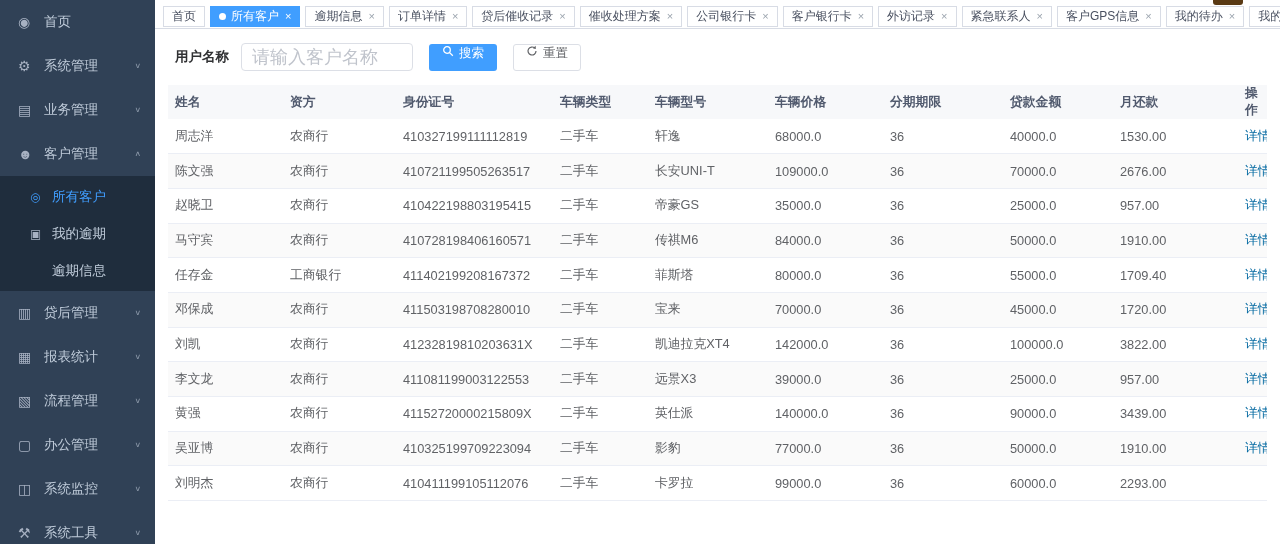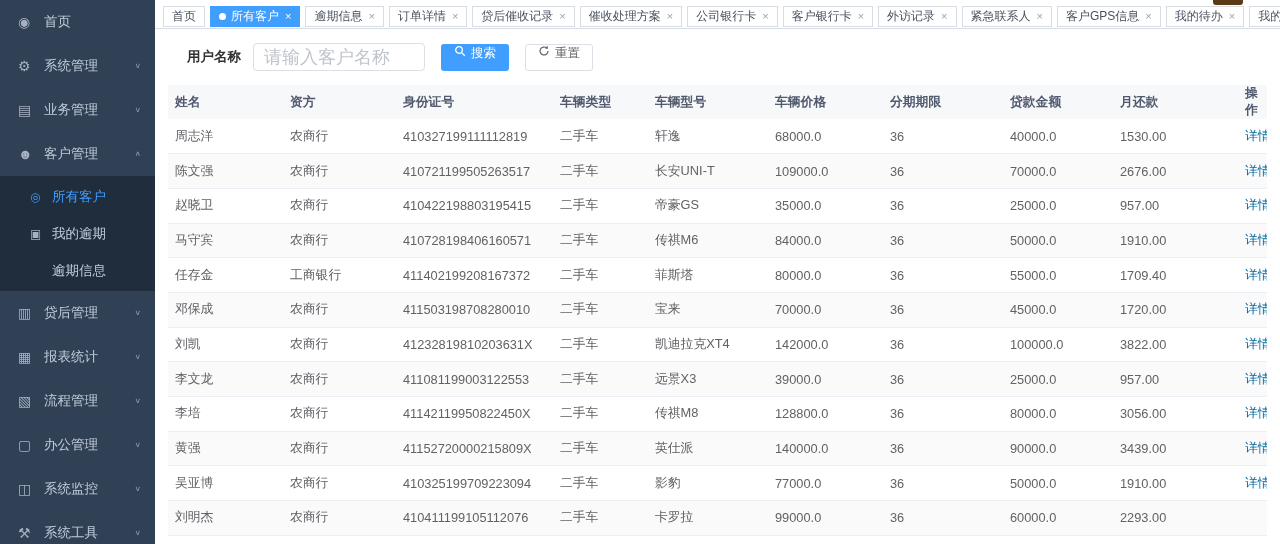--- a/index.html
+++ b/index.html
@@ -32,21 +32,21 @@
     border:1px solid #d8dce5; background:#fff; color:#495060; font-size:12px;
     cursor:pointer; flex:none; }
   .tab .dot { display:none; width:7px; height:7px; border-radius:50%; background:#fff; margin-right:5px; }
   .tab .close { display:none; margin-left:6px; font-size:11px; color:#9aa3ad; line-height:1; }
   .tab.closable .close { display:inline; }
   .tab.active { background:#409eff; border-color:#409eff; color:#fff; }
   .tab.active .dot { display:inline-block; }
   .tab.active .close { color:#fff; }
 
   
-  .searchbar { height:56px; flex:none; display:flex; align-items:center; padding:0 32px; }
+  .searchbar { height:56px; flex:none; display:flex; align-items:center; padding:0 20px; }
   .search-label { font-size:13.5px; font-weight:bold; color:#303133; margin-right:12px; }
   .search-input { width:172px; height:28px; border:1px solid #dcdfe6; border-radius:4px;
     padding:0 10px; font-size:18px; color:#606266; outline:none;
     font-family:"Liberation Sans","DejaVu Sans",sans-serif; }
   .search-input::placeholder { color:#c0c4cc; }
   .btn { height:27px; display:inline-flex; gap:5px; padding:0 12px;
     border-radius:3px; font-size:12.5px; cursor:pointer; border:1px solid transparent; }
   .btn-primary { background:#409eff; color:#fff; margin-left:16px; }
   .btn-plain { background:#fff; color:#606266; border-color:#dcdfe6; margin-left:16px; }
 
@@ -385,32 +385,20 @@
               <td>411081199003122553</td>
               <td>二手车</td>
               <td>远景X3</td>
               <td>39000.0</td>
               <td>36</td>
               <td>25000.0</td>
               <td>957.00</td>
               <td class="op"><a class="detail-link">详情</a></td>
             </tr>
 
-            <tr>
-              <td>李培</td>
-              <td>农商行</td>
-              <td>41142119950822450X</td>
-              <td>二手车</td>
-              <td>传祺M8</td>
-              <td>128800.0</td>
-              <td>36</td>
-              <td>80000.0</td>
-              <td>3056.00</td>
-              <td class="op"><a class="detail-link">详情</a></td>
-            </tr>
 
             <tr>
               <td>黄强</td>
               <td>农商行</td>
               <td>41152720000215809X</td>
               <td>二手车</td>
               <td>英仕派</td>
               <td>140000.0</td>
               <td>36</td>
               <td>90000.0</td>

